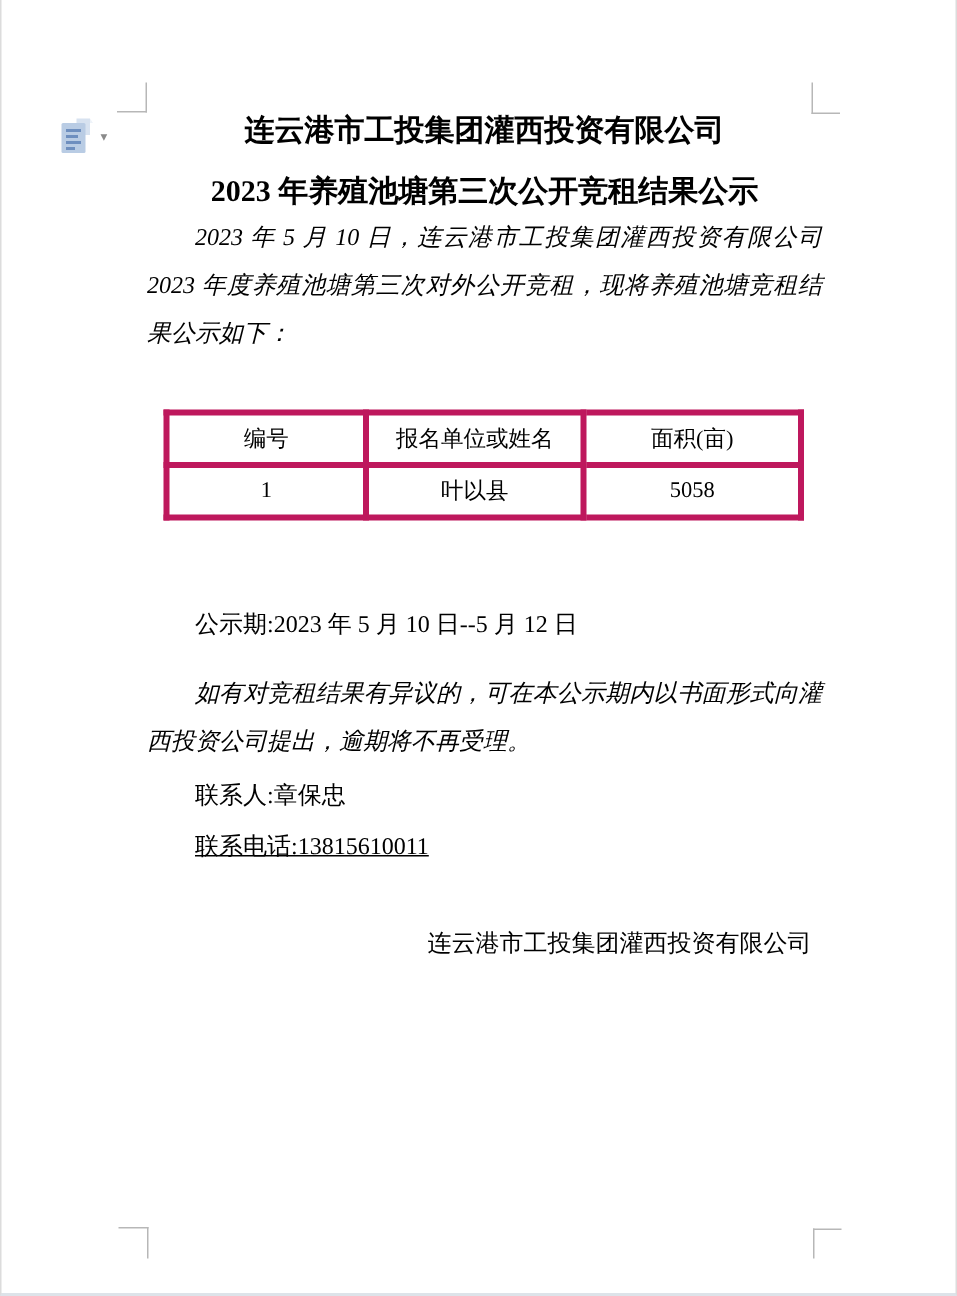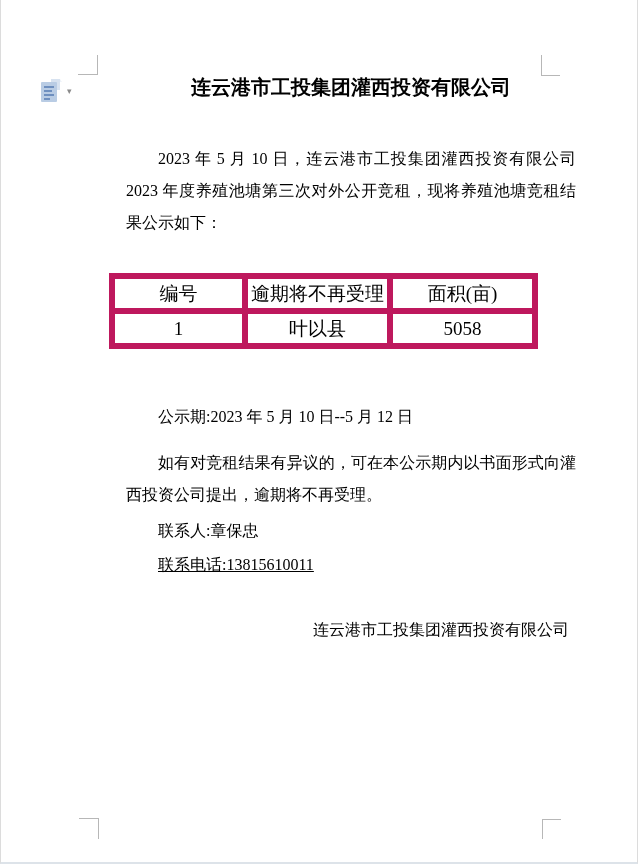--- a/index.html
+++ b/index.html
@@ -42,55 +42,54 @@
   .crop-tr { left: 540px; top: 55px;  width: 19px; height: 21px; border-left: 1px solid #b7b7b7;  border-bottom: 1px solid #b7b7b7; }
   .crop-bl { left: 78px;  top: 818px; width: 20px; height: 21px; border-right: 1px solid #b7b7b7; border-top: 1px solid #b7b7b7; }
   .crop-br { left: 541px; top: 819px; width: 19px; height: 20px; border-left: 1px solid #b7b7b7;  border-top: 1px solid #b7b7b7; }
   
   .block {
     position: absolute;
     left: 97px;
     width: 450px;
     font-size: 16px;
     line-height: 32px;
-    margin-left: 28px;
   }
   .doc-title {
     font-size: 20px;
     font-weight: bold;
     line-height: 28px;
     text-align: center;
   }
   .title1 { top: 73px; }
   .title2 { top: 114px; }
-  .para { text-align: justify; text-indent: 32px; }
+  .para { text-align: justify; text-indent: 32px; font-style: italic; }
   .para1 { top: 143px; }
   .notice { top: 401px; text-indent: 32px; white-space: nowrap; }
   .para2 { top: 447px; }
   .contact-person { top: 515px; text-indent: 32px; }
   .contact-phone  { top: 549px; text-indent: 32px; text-decoration: underline; }
   .sig-company { top: 614px; text-align: right; padding-right: 7px; }
   .sig-date    { top: 646px; text-align: right; padding-right: 70px; }
   
   .results-table {
     position: absolute;
     left: 108px;
     top: 273px;
     border-collapse: collapse;
     table-layout: fixed;
     font-size: 15px;
   }
   .results-table th, .results-table td {
-    border: 6px solid #be185d;
+    border: 4px solid #be185d;
     font-weight: normal;
     text-align: center;
     vertical-align: middle;
     height: 35px;
     padding: 0;
-    font-size: 19px;
+    font-size: 15px;
   }
 </style>
 </head>
 <body>
 
 <div class="page">
 
   <div class="paste-btn">
     <span>
       <svg width="24" height="26" viewBox="0 0 24 26">
@@ -105,33 +104,34 @@
     </span>
     <span class="paste-caret">▾</span>
   </div>
 
   <div class="crop crop-tl"></div>
   <div class="crop crop-tr"></div>
   <div class="crop crop-bl"></div>
   <div class="crop crop-br"></div>
 
   <div class="block doc-title title1">连云港市工投集团灌西投资有限公司</div>
+  <div class="block doc-title title2">2023 年养殖池塘第三次公开竞租结果公示</div>
 
   <div class="block para para1">2023 年 5 月 10 日，连云港市工投集团灌西投资有限公司 2023 年度养殖池塘第三次对外公开竞租，现将养殖池塘竞租结果公示如下：</div>
 
   <table class="results-table">
     <colgroup>
       <col style="width:133px">
       <col style="width:145px">
       <col style="width:145px">
     </colgroup>
     <thead>
       <tr>
         <th>编号</th>
-        <th>逾期将不再受理</th>
+        <th>报名单位或姓名</th>
         <th>面积(亩)</th>
       </tr>
     </thead>
     <tbody>
       <tr>
         <td>1</td>
         <td>叶以县</td>
         <td>5058</td>
       </tr>
     </tbody>

